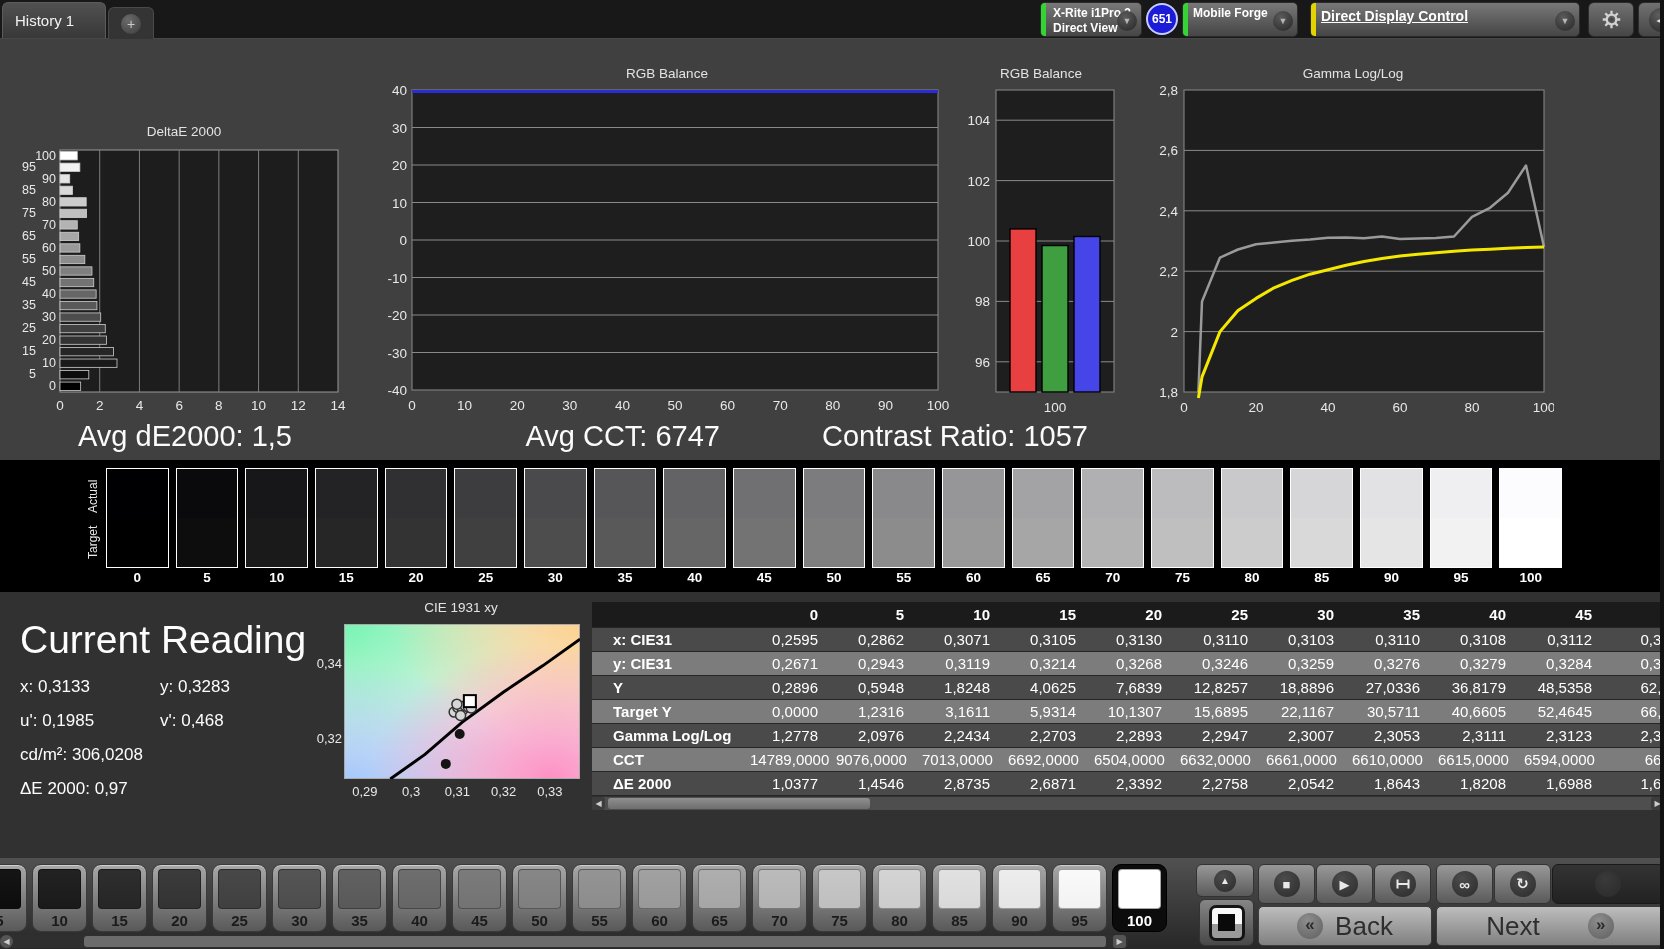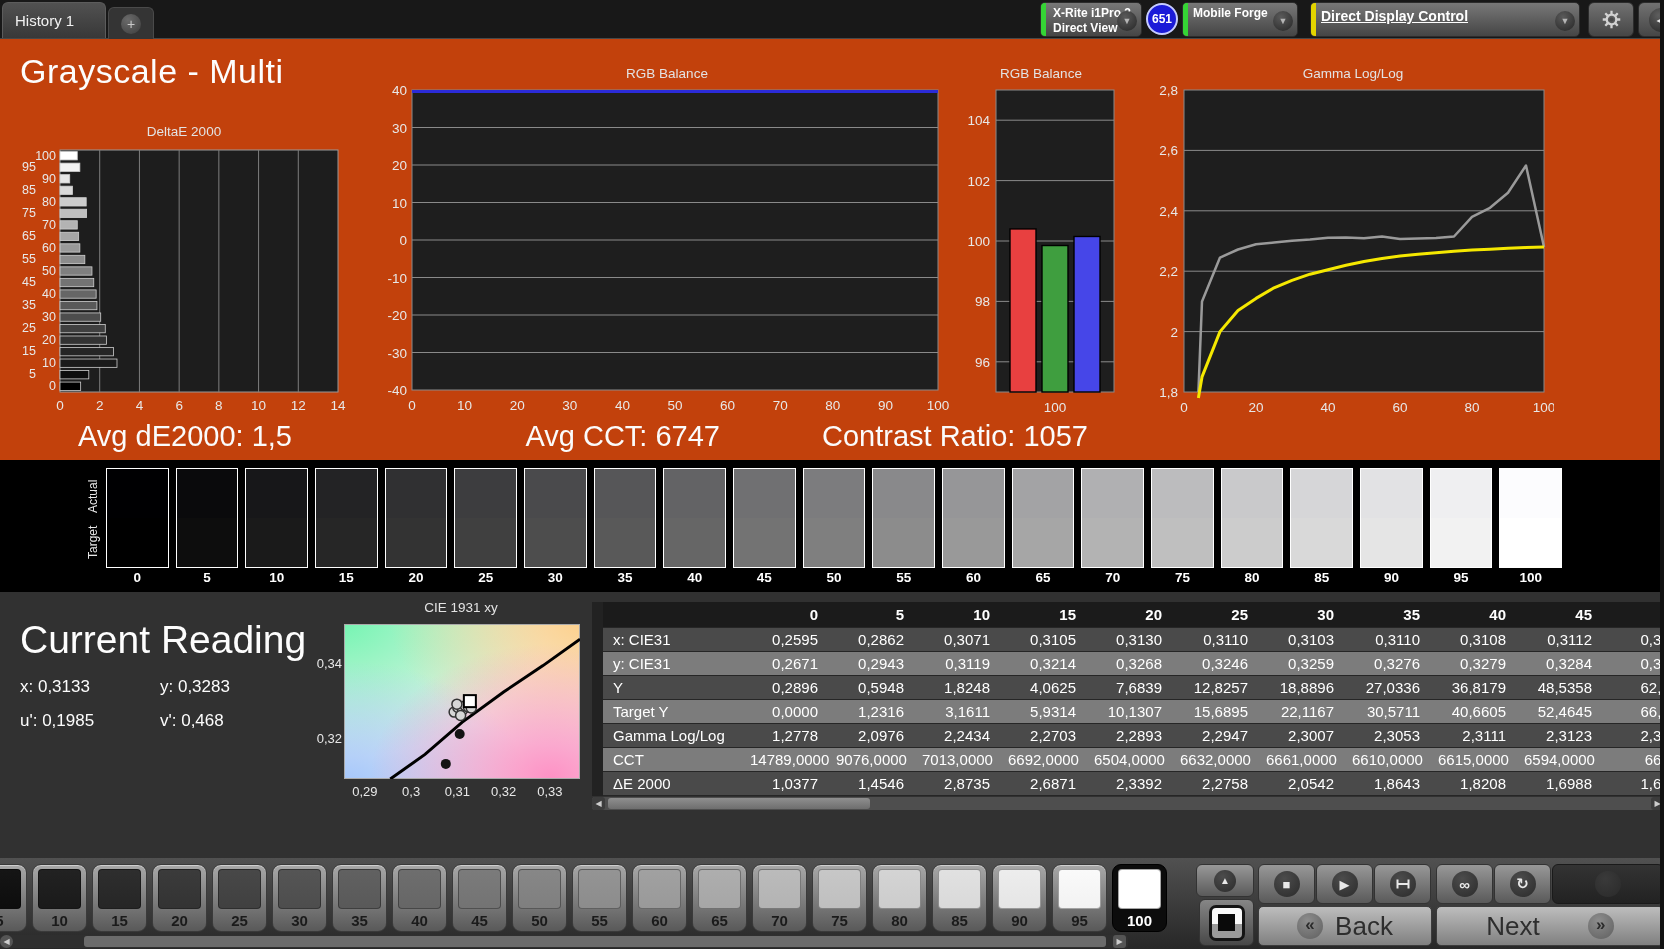--- a/index.html
+++ b/index.html
@@ -1,16 +1,16 @@
 <!DOCTYPE html>
 <html><head>
 <meta charset="utf-8">
 <style>
   html,body{margin:0;padding:0;background:#111;}
-  .app{position:relative;width:1660px;height:949px;overflow:hidden;background:#c2410c;
+  .app{position:relative;width:1660px;height:949px;overflow:hidden;background:#404040;
        font-family:"Liberation Sans","DejaVu Sans",sans-serif;color:#fff;-webkit-font-smoothing:antialiased;}
   .abs{position:absolute;}
 
   
   .topbar{position:absolute;left:0;top:0;width:1664px;height:38px;background:#181818;border-bottom:1px solid #484848;}
   .tab{position:absolute;left:2px;top:2px;width:104px;height:36px;background:linear-gradient(#515151,#383838);
        border:1px solid #5c5c5c;border-bottom:none;border-radius:6px 6px 0 0;display:flex;align-items:center;padding-left:12px;
        font-size:15px;color:#f2f2f2;box-sizing:border-box;}
   .newtab{position:absolute;left:108px;top:7px;width:44px;height:31px;background:#343434;border:1px solid #4a4a4a;border-bottom:none;
        border-radius:6px 6px 0 0;display:flex;align-items:center;justify-content:center;}
@@ -55,21 +55,21 @@
       radial-gradient(at 0% 105%, rgba(150,190,255,.85), rgba(150,190,255,0) 55%),
       radial-gradient(at 105% -5%, rgba(255,205,130,.95), rgba(255,205,130,0) 58%),
       radial-gradient(at -5% -5%, rgba(110,245,175,1), rgba(110,245,175,0) 62%),
       #eef2ec;}
   .cie-tick{position:absolute;font-size:13px;color:#e8e8e8;}
 
   .tablewrap{position:absolute;left:592px;top:10px;width:1072px;height:194px;overflow:hidden;background:#222;}
   .tgrid{display:grid;grid-template-columns:158px repeat(11,86px);}
   .tcell{height:24px;line-height:24px;font-size:15px;color:#fff;box-sizing:border-box;border-bottom:1px solid #262626;}
   .th{height:26px;line-height:26px;background:#1b1b1b;font-weight:bold;}
-  .lab{font-weight:normal;padding-left:10px;margin-left:11px;}
+  .lab{font-weight:bold;padding-left:21px;}
   .num{text-align:right;padding-right:18px;}
   .rowA{background:#4a4a4a;} .rowB{background:#7c7c7c;}
 
   .hscroll{position:absolute;height:13px;background:#4e4e4e;border-radius:3px;}
   .hthumb{position:absolute;top:1px;height:11px;background:linear-gradient(#8f8f8f,#6e6e6e);border-radius:3px;}
   .harrow{position:absolute;top:0;width:13px;height:13px;font-size:8px;line-height:13px;text-align:center;color:#ccc;background:#3c3c3c;border-radius:3px;}
 
   
   .botbar{position:absolute;left:0;top:858px;width:1664px;height:91px;background:linear-gradient(#515151,#272727);}
   .patch-row{position:absolute;left:-28px;top:6px;display:flex;gap:5px;}
@@ -136,21 +136,20 @@
             </g>
         <circle cx="12" cy="12" r="2.4" fill="#4a4a4a"></circle>
           </svg>
       </span>
     </div>
     <div class="iconbtn" style="left:1638px;width:46px;">
       <div class="circ-glyph">◀</div>
     </div>
   </div>
 
-  <div class="page-title">Grayscale - Multi</div>
 
   <div class="abs" style="left:8px;top:124px;width:352px;">
     <div class="chart-title">DeltaE 2000</div>
     <svg id="deltae-svg" width="352" height="270">
         <rect x="52" y="6" width="278" height="242" fill="#1d1d1d" stroke="#999"></rect>
         <text x="52" y="266" text-anchor="middle" font-size="13.5" fill="#e8e8e8">0</text>
         <line x1="91.71428571428572" y1="6" x2="91.71428571428572" y2="248" stroke="#7d7d7d"></line>
         <text x="91.71428571428572" y="266" text-anchor="middle" font-size="13.5" fill="#e8e8e8">2</text>
         <line x1="131.42857142857144" y1="6" x2="131.42857142857144" y2="248" stroke="#7d7d7d"></line>
         <text x="131.42857142857144" y="266" text-anchor="middle" font-size="13.5" fill="#e8e8e8">4</text>
@@ -410,20 +409,22 @@
   <div class="bottom">
 
     <div class="abs" style="left:20px;top:26px;width:300px;">
       <div class="cr-title">Current Reading</div>
       <div style="margin-top:8px;display:grid;grid-template-columns:140px auto;">
         <div class="cr-line">x: 0,3133</div>
         <div class="cr-line">y: 0,3283</div>
         <div class="cr-line">u': 0,1985</div>
         <div class="cr-line">v': 0,468</div>
       </div>
+      <div class="cr-line">cd/m²: 306,0208</div>
+      <div class="cr-line">ΔE 2000: 0,97</div>
     </div>
 
     <div class="abs" style="left:330px;top:8px;width:262px;height:212px;">
       <div class="chart-title">CIE 1931 xy</div>
       <div class="cie-plot"></div>
       <svg id="cie-svg" class="abs" style="left:14px;top:24px;" width="236" height="155">
           <polyline points="46.3,155.0 81.0,130.4 118.0,98.3 159.6,68.0 199.0,41.6 236.0,15.1" fill="none" stroke="#000" stroke-width="3"></polyline>
           <circle cx="115.68627450980392" cy="110.01219512195112" r="5" fill="#141414"></circle>
           <circle cx="101.80392156862746" cy="139.87804878048777" r="5" fill="#141414"></circle>
           <circle cx="110.13333333333344" cy="88.08536585365853" r="5" fill="#d6d6d6" stroke="#333" stroke-width="1.5"></circle>

